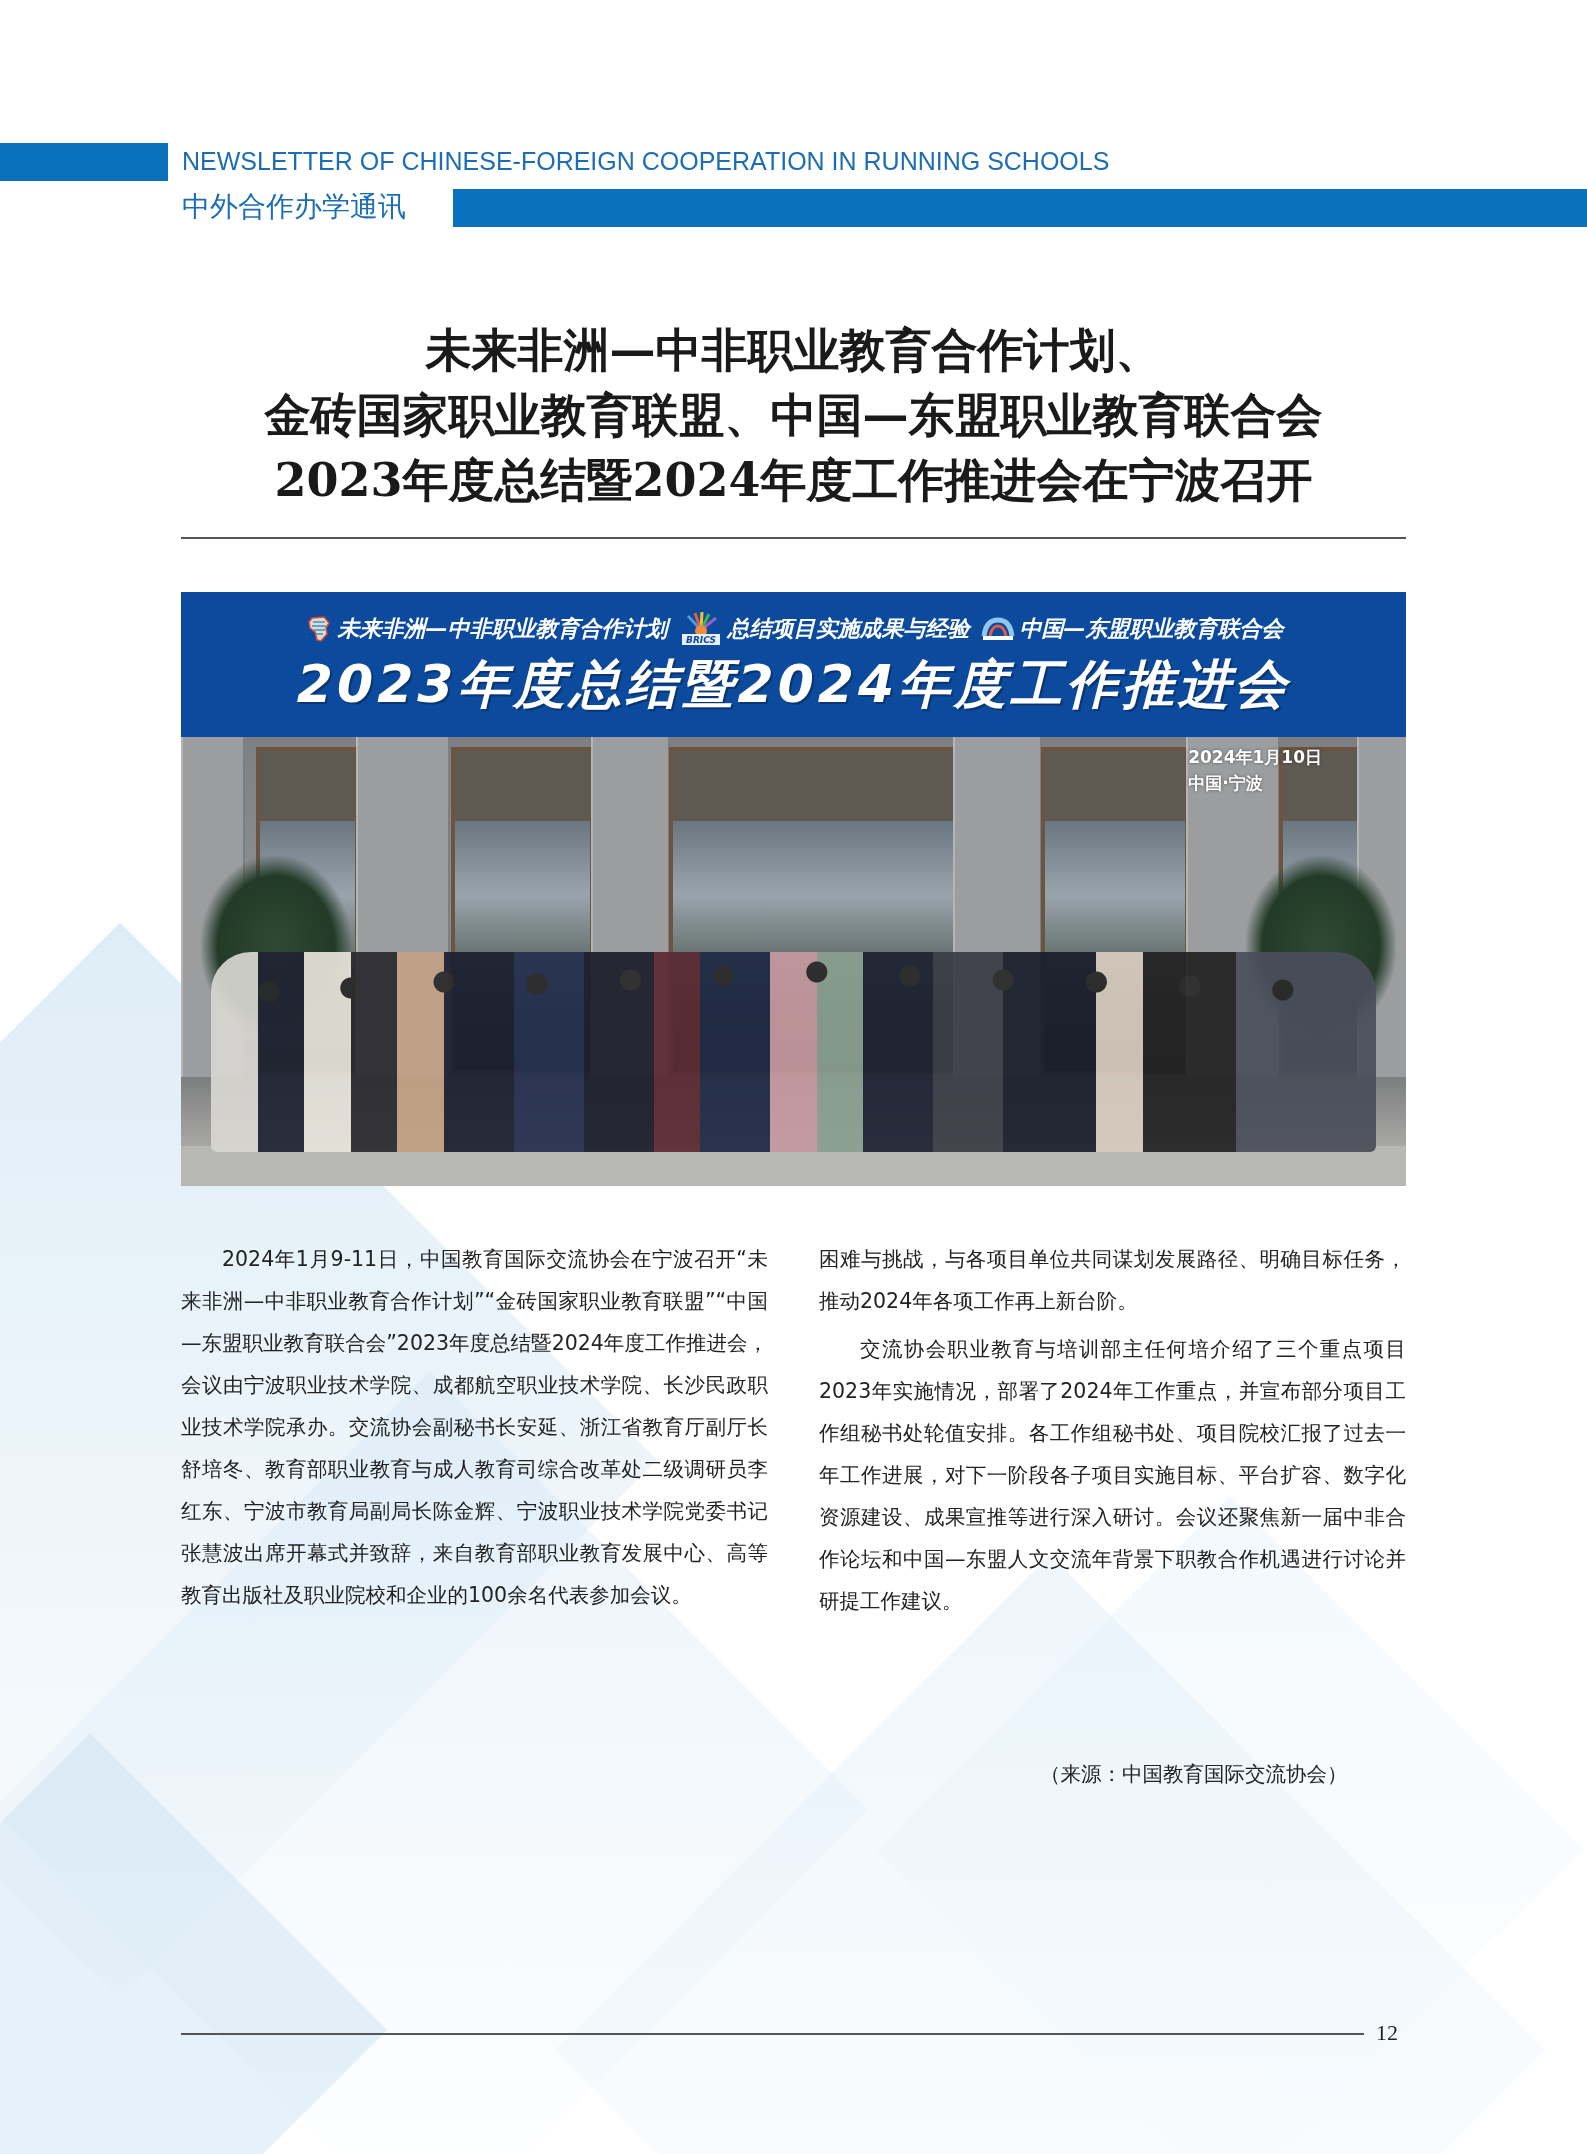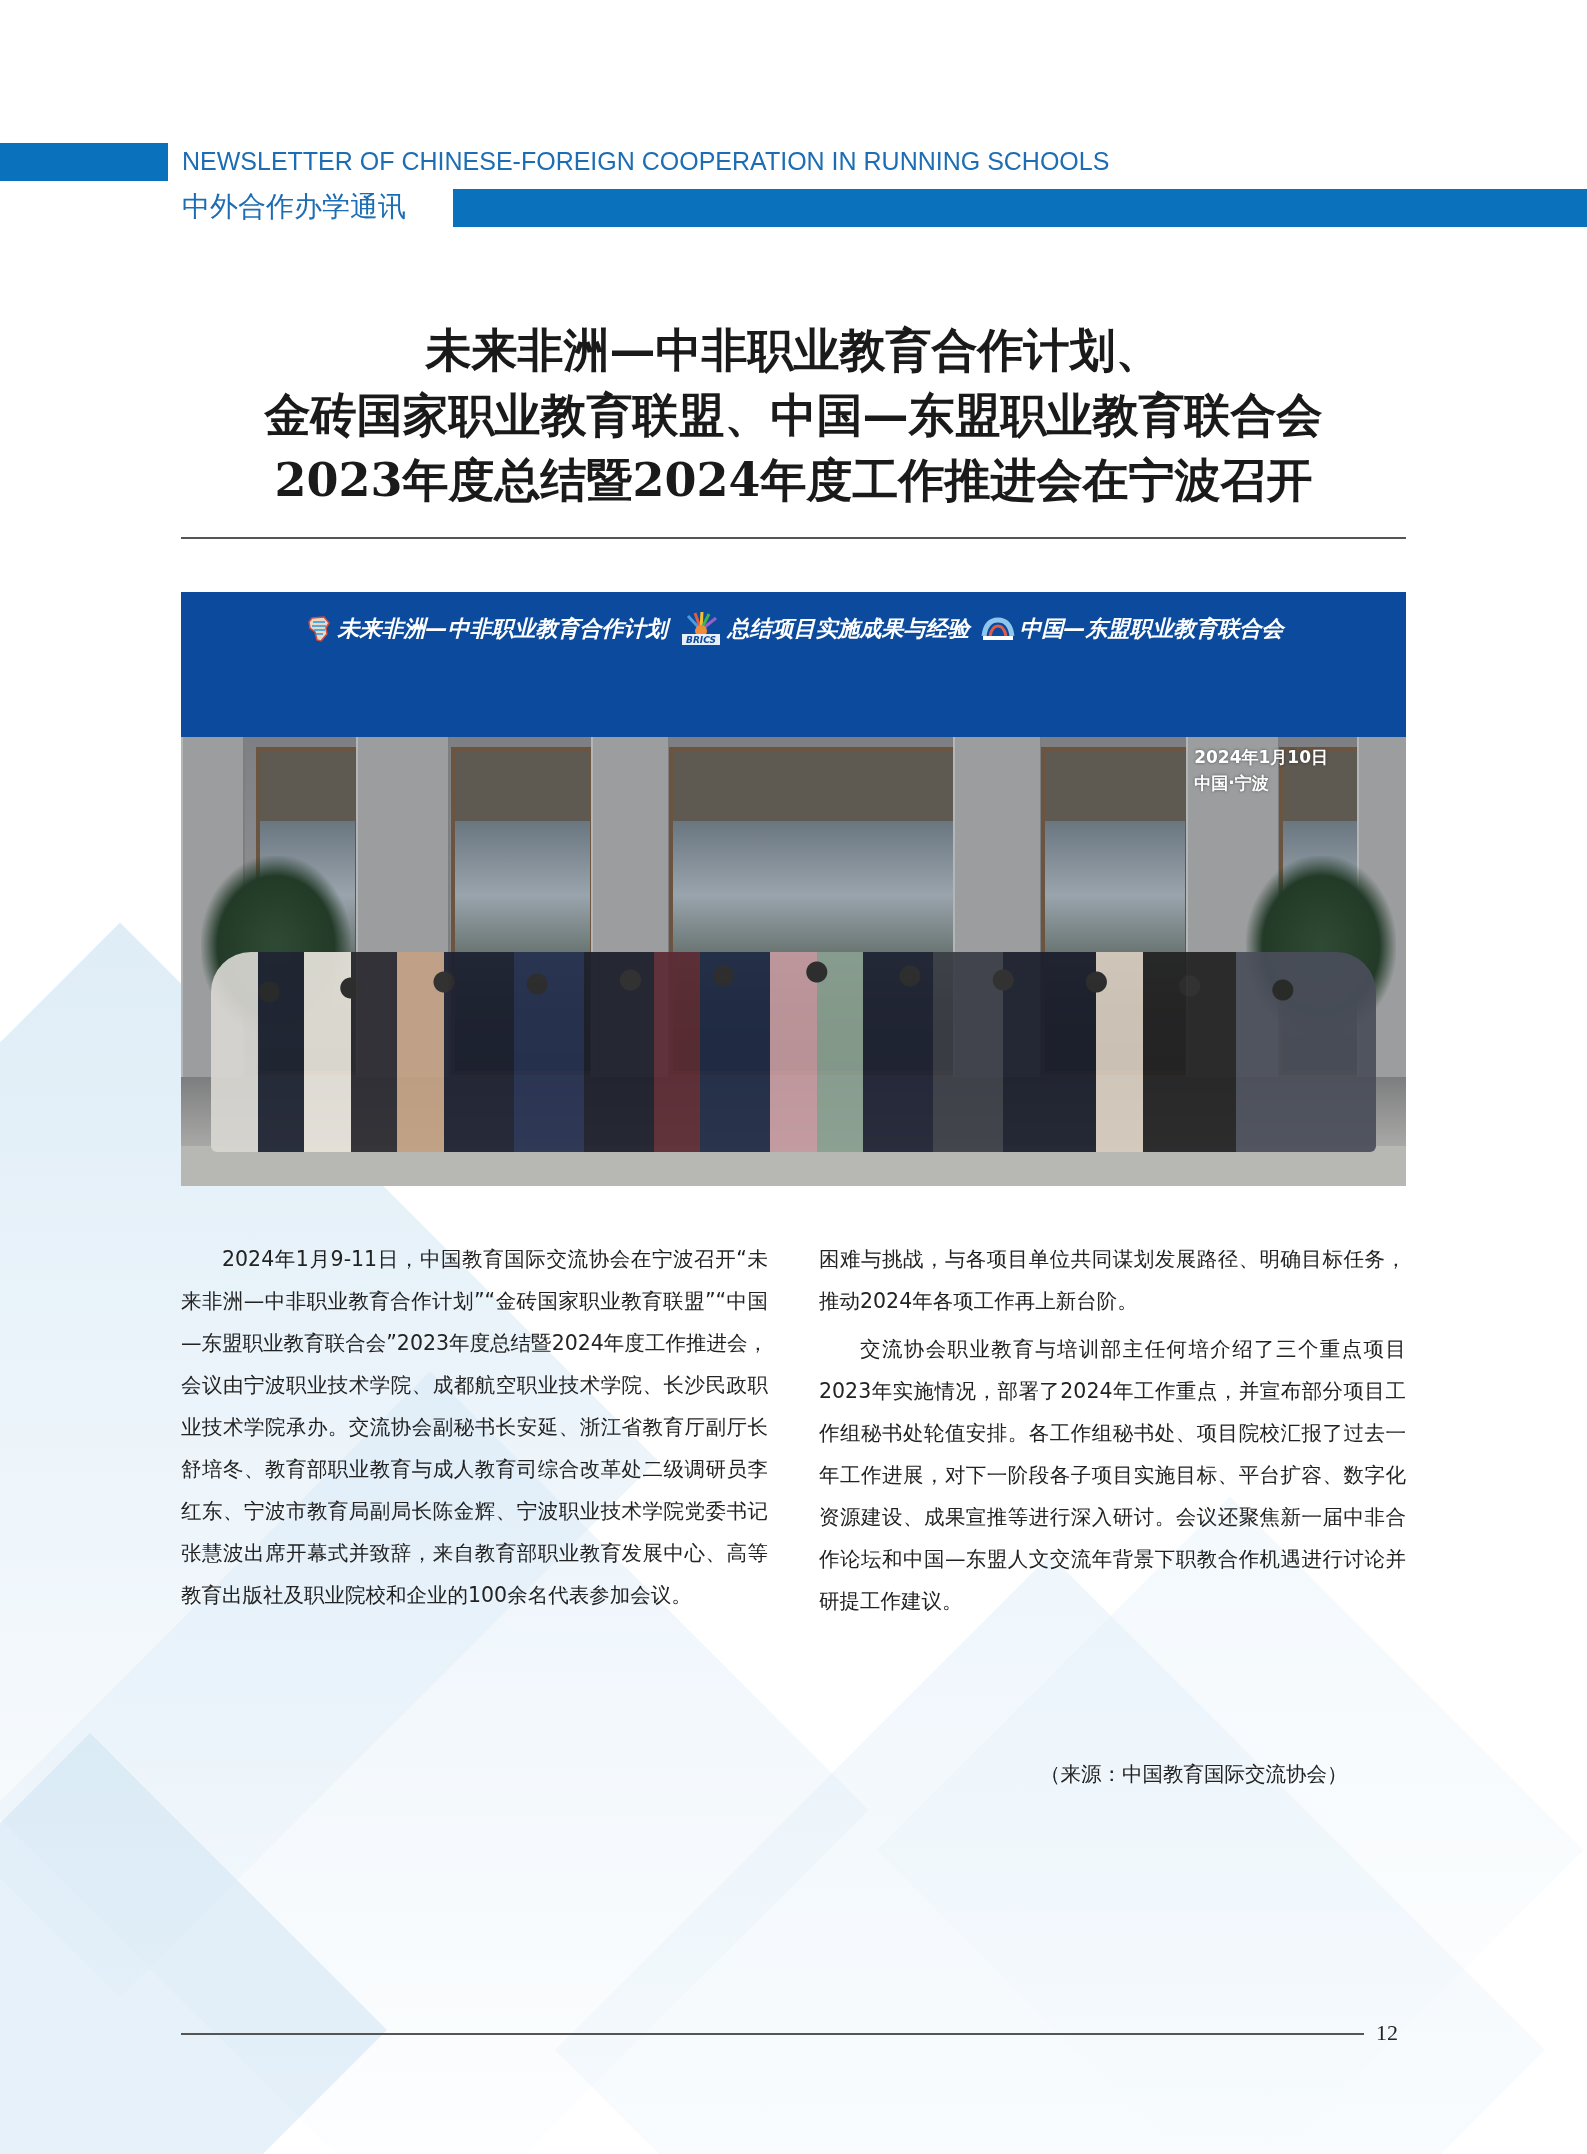--- a/index.html
+++ b/index.html
@@ -125,21 +125,21 @@
         radial-gradient(circle at 92% 19%, #2a2a2a 0 10px, transparent 11px),
         linear-gradient(90deg, #d9d7d2 0 4%, #1f2433 4% 8%, #e8e4dc 8% 12%, #2a2a30 12% 16%, #c4a184 16% 20%, #1c2030 20% 26%, #253050 26% 32%, #1b1e2a 32% 38%, #5b2a33 38% 42%, #1f2a45 42% 48%, #c59aa0 48% 52%, #8aa091 52% 56%, #1e2233 56% 62%, #3a3d45 62% 68%, #1a1e2c 68% 76%, #d8ccbf 76% 80%, #222 80% 88%, #4a4e5a 88% 100%);
       border-radius: 40px 40px 6px 6px;
       opacity: 0.92;
     }
     .ground {
       position: absolute; left: 0; right: 0; bottom: 0; height: 40px;
       background: #b7b7b4;
     }
     .photo-caption {
-      position: absolute; right: 78px; top: 152px;
+      position: absolute; right: 84px; top: 152px;
       color: #fff; font-weight: bold; font-size: 17px; line-height: 26px;
       text-shadow: 0 0 3px rgba(0,0,0,0.5);
     }
 
     
     .col {
       position: absolute; top: 1238px; width: 587px;
       font-family: "DejaVu Sans", sans-serif;
       font-size: 20.5px; line-height: 42px; color: #222; text-align: justify;
     }
@@ -208,20 +208,21 @@
       </span>
       <span class="org">
         <svg class="logo" style="width:36px" viewBox="0 0 36 30">
           <path d="M4 22 Q6 6 18 6 Q30 6 32 22" fill="none" stroke="#8ec6ee" stroke-width="5"></path>
           <path d="M10 22 Q12 12 18 12 Q24 12 26 22" fill="none" stroke="#e25c4a" stroke-width="3"></path>
           <rect x="3" y="22" width="30" height="4" fill="#ffffff"></rect>
         </svg>
         <span>中国—东盟职业教育联合会</span>
       </span>
     </div>
+    <div class="banner-main">2023年度总结暨2024年度工作推进会</div>
   </div>
 
   <div class="scene">
     <div class="pillar" style="left:0;width:60px;"></div>
     <div class="window" style="left:75px;width:95px;"></div>
     <div class="pillar" style="left:175px;width:90px;"></div>
     <div class="window" style="left:270px;width:135px;"></div>
     <div class="pillar" style="left:410px;width:75px;"></div>
     <div class="window" style="left:488px;width:280px;"></div>
     <div class="pillar" style="left:772px;width:85px;"></div>

